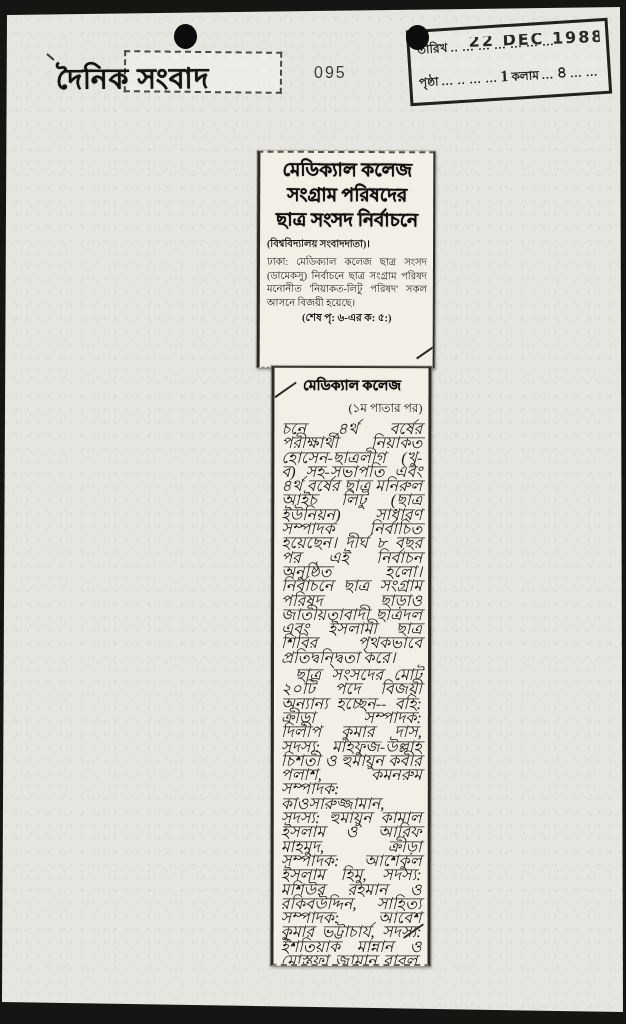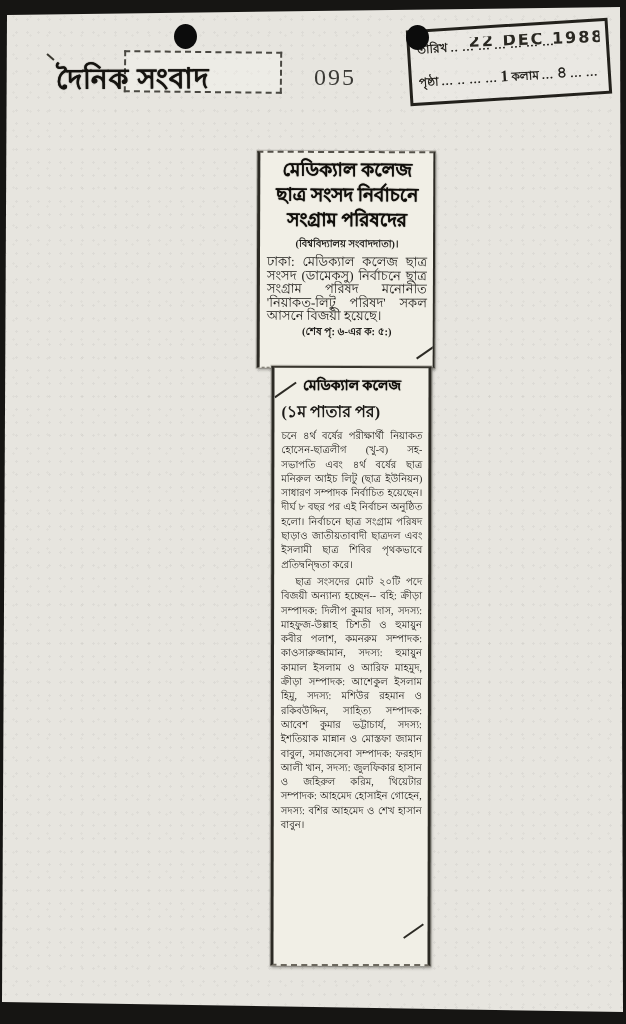--- a/index.html
+++ b/index.html
@@ -32,22 +32,22 @@
   }
   .masthead-title{
     position:absolute;left:56px;top:57px;width:230px;
     font-size:28px;font-weight:bold;color:#15130f;
     letter-spacing:1px;transform:rotate(-.4deg);
     text-shadow:0 0 1px #15130f;
     white-space:nowrap;
   }
   .page-number{
     position:absolute;left:314px;top:64px;
-    font-family:Liberation Serif, serif;
-    font-size:24px;color:#3b3a36;letter-spacing:2px;
+    font-family:Liberation Sans, sans-serif;
+    font-size:16px;color:#3b3a36;letter-spacing:2px;
   }
 
   
   .stamp{
     position:absolute;left:408px;top:24px;width:196px;height:70px;
     border:3px solid #23211c;transform:rotate(-3.6deg);
     background:rgba(245,244,238,.25);
     color:#23211c;
   }
   .stamp-row{position:absolute;left:7px;right:6px;white-space:nowrap;overflow:hidden;}
@@ -70,36 +70,36 @@
   }
   .clip-front{
     left:257px;top:151px;width:178px;height:217px;
     border-left:3px solid #2c2a24;border-right:2px solid #2c2a24;
     border-top:2px dashed #55524a;border-bottom:1px dashed #6b675d;
     transform:rotate(.2deg);
     padding:5px 6px 2px 7px;box-sizing:border-box;overflow:hidden;
   }
   .headline{ text-align:center;font-weight:bold;font-size:18.5px;line-height:25px;
     color:#100e0a;text-shadow:0 0 1px #100e0a;}
-  .byline{ text-align:center;font-size:10px;font-weight:bold;margin-top:3px;}
-  .clip-front .para{ font-size:13px;line-height:13.5px;text-align:justify;margin:2px 0 0 0;}
+  .byline{ font-size:10px;font-weight:bold;margin-top:3px;}
+  .clip-front .para{ font-size:10px;line-height:13.5px;text-align:justify;margin:2px 0 0 0;}
   .clip-front .para.indent{text-indent:12px;}
   .jump-note{ font-size:10.5px;font-weight:bold;text-align:center;margin-top:1px;}
 
   .clip-jump{
     left:271px;top:366px;width:160px;height:600px;
     border-left:3px solid #2c2a24;border-right:3px solid #2c2a24;
     border-top:2px solid #3a372f;border-bottom:2px dashed #6b675d;
     transform:rotate(.1deg);
     padding:6px 6px 4px 7px;box-sizing:border-box;overflow:hidden;
   }
   .jump-header{text-align:center;font-weight:bold;font-size:14px;color:#0f0d09;
     text-shadow:0 0 1px #0f0d09;}
-  .jump-subheader{text-align:left;font-weight:bold;font-size:16px;margin-top:1px;}
-  .clip-jump .para{font-size:10px;line-height:14.3px;text-align:justify;margin:3px 0 0 0;}
+  .jump-subheader{text-align:right;font-weight:normal;font-size:12px;margin-top:1px;}
+  .clip-jump .para{font-size:16px;line-height:14.3px;text-align:justify;margin:3px 0 0 0;font-style:italic;}
   .clip-jump .para.indent{text-indent:14px;}
 
   .slash-mark{position:absolute;background:transparent;}
   .slash-mark::after{
     content:"";position:absolute;left:0;top:50%;width:100%;
     border-top:2px solid #2c2a24;transform:rotate(-35deg);
   }
   .mark-clip1-end{right:-4px;bottom:8px;width:22px;height:16px;}
   .mark-clip2-head{left:-2px;top:12px;width:26px;height:18px;}
   .mark-clip2-end{right:2px;bottom:26px;width:24px;height:16px;}
@@ -131,22 +131,22 @@
       <span class="stamp-label">কলাম</span>
       <span class="stamp-dots">...</span>
       <span class="stamp-handnum">৪</span>
       <span class="stamp-dots">... ...</span>
     </div>
   </div>
 
   <div class="clip clip-front">
     <div class="headline">
       <div>মেডিক্যাল কলেজ</div>
+      <div>সংগ্রাম পরিষদের</div>
       <div>ছাত্র সংসদ নির্বাচনে</div>
-      <div>সংগ্রাম পরিষদের</div>
     </div>
     <div class="byline">(বিশ্ববিদ্যালয় সংবাদদাতা)।</div>
     <p class="para">ঢাকা: মেডিক্যাল কলেজ ছাত্র সংসদ (ডামেকসু) নির্বাচনে ছাত্র সংগ্রাম পরিষদ মনোনীত 'নিয়াকত-লিটু পরিষদ' সকল আসনে বিজয়ী হয়েছে।</p>
     <div class="jump-note">(শেষ পৃ: ৬-এর ক: ৫:)</div>
     <span class="slash-mark mark-clip1-end"></span>
   </div>
 
   <div class="clip clip-jump">
     <span class="slash-mark mark-clip2-head"></span>
     <div class="jump-header">মেডিক্যাল কলেজ</div>

